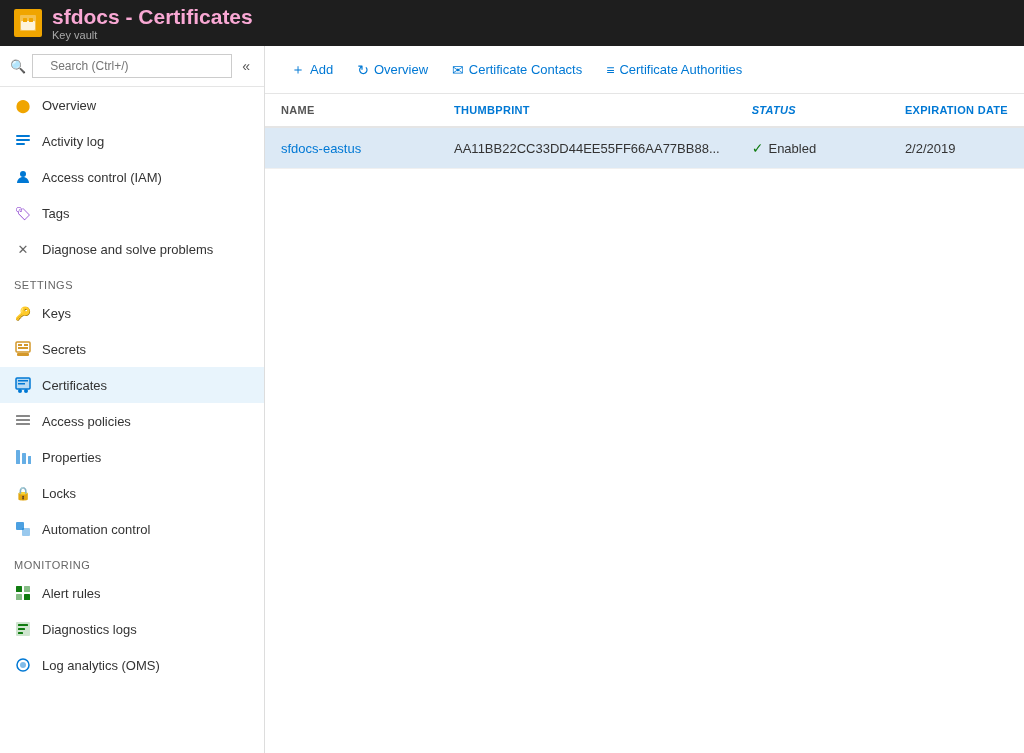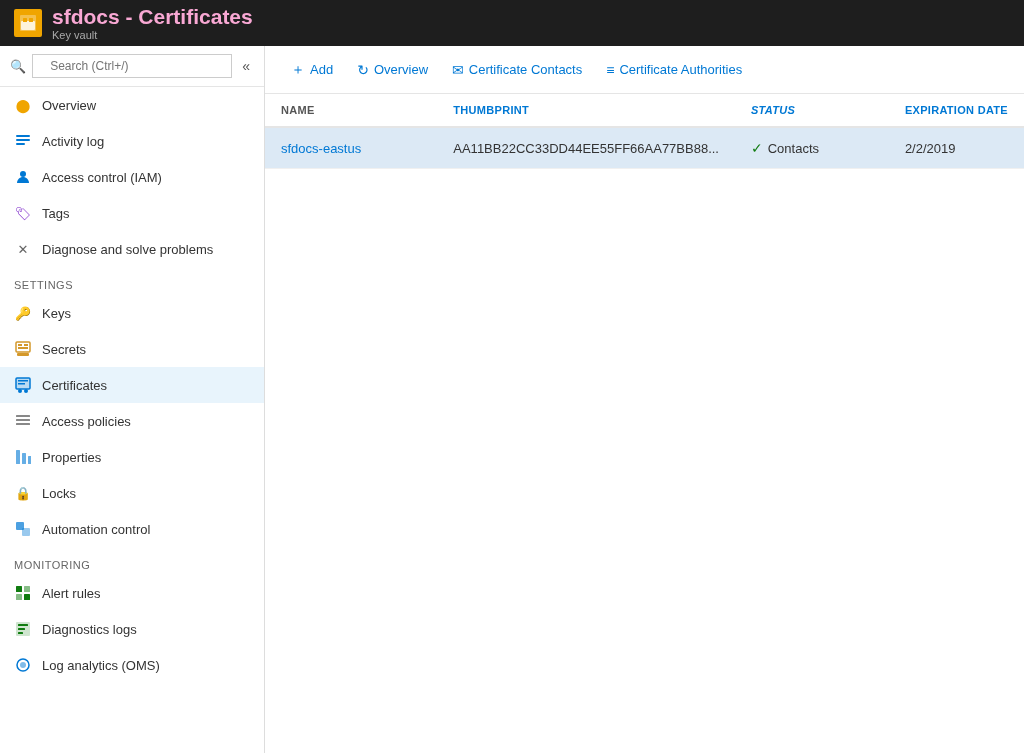--- a/index.html
+++ b/index.html
@@ -382,21 +382,21 @@
         </thead>
         <tbody>
           <tr class="selected">
             <td class="td-name">
               <a href="#">sfdocs-eastus</a>
             </td>
             <td>AA11BB22CC33DD44EE55FF66AA77BB88...</td>
             <td>
               <div class="td-status">
                 <span class="check-icon">✓</span>
-                <span>Contacts</span>
+                <span>Enabled</span>
               </div>
             </td>
             <td>2/2/2019</td>
           </tr>
         </tbody>
       </table>
     </div>
 
   </div>
 </div>

